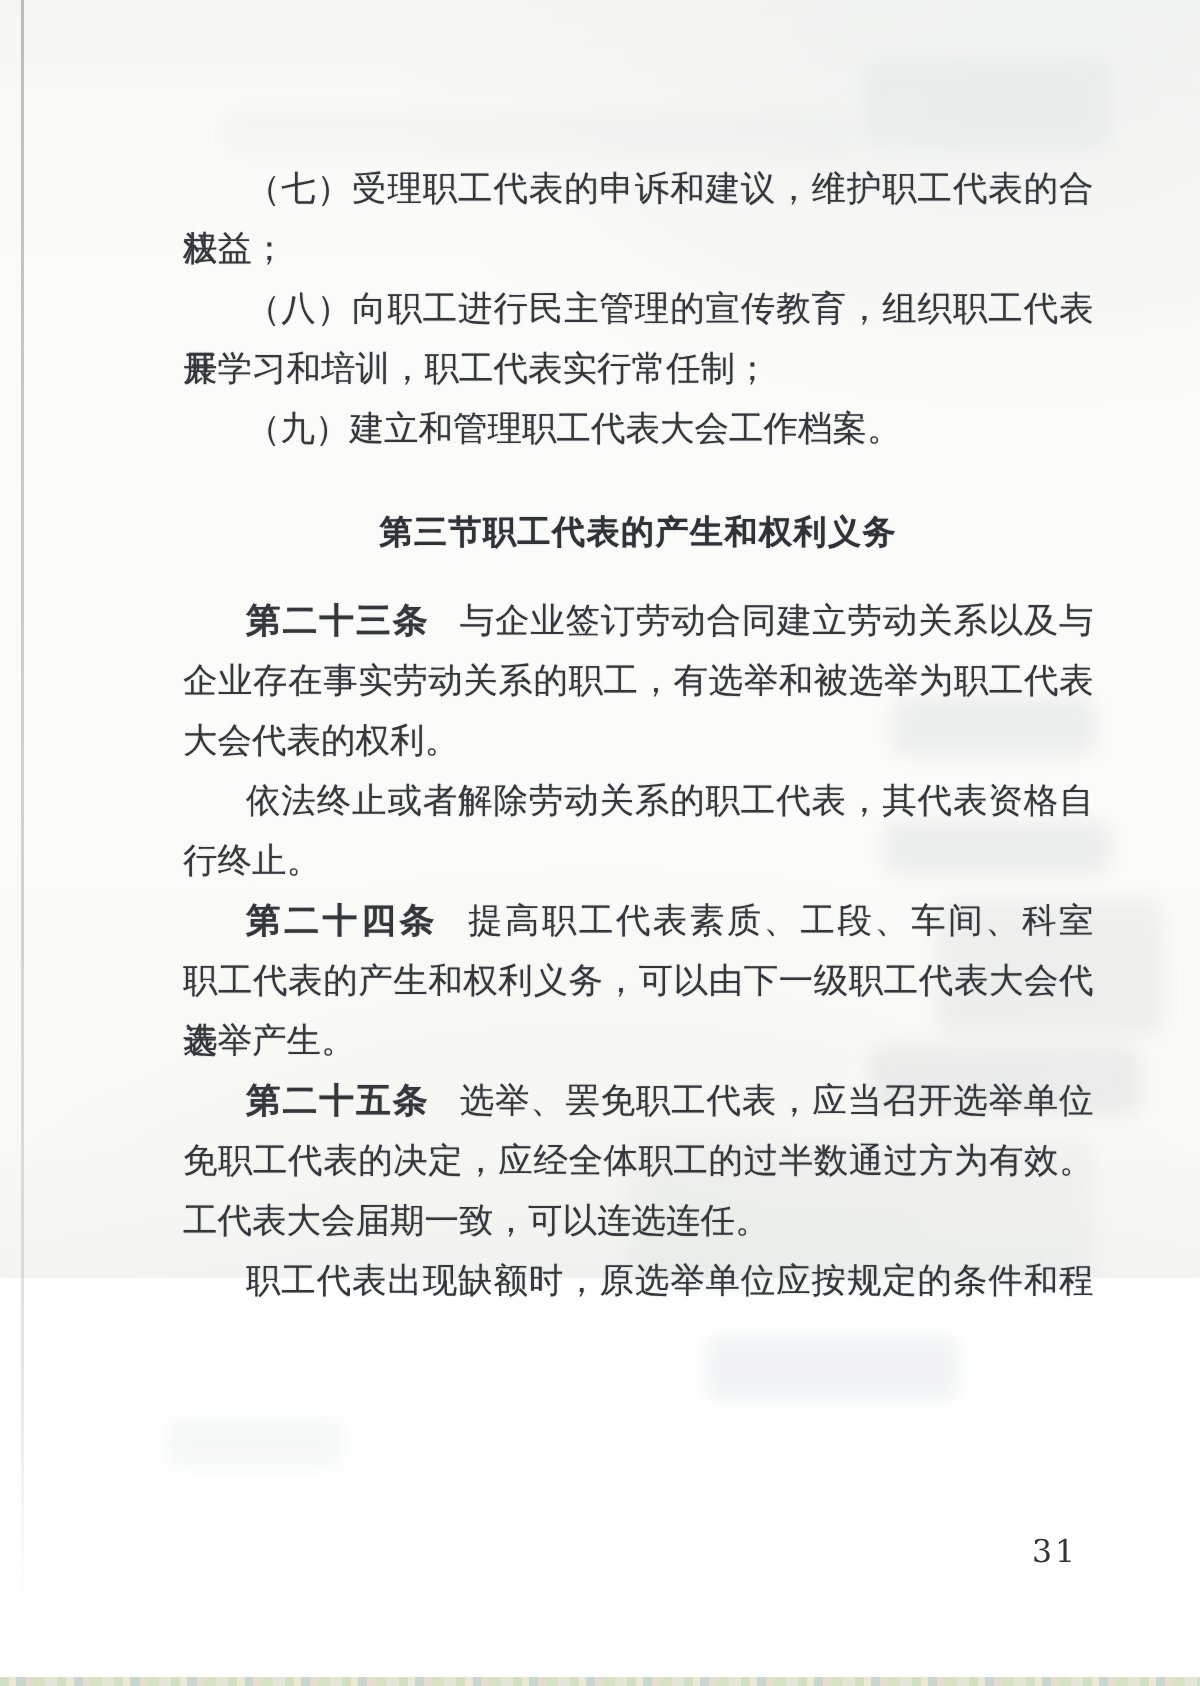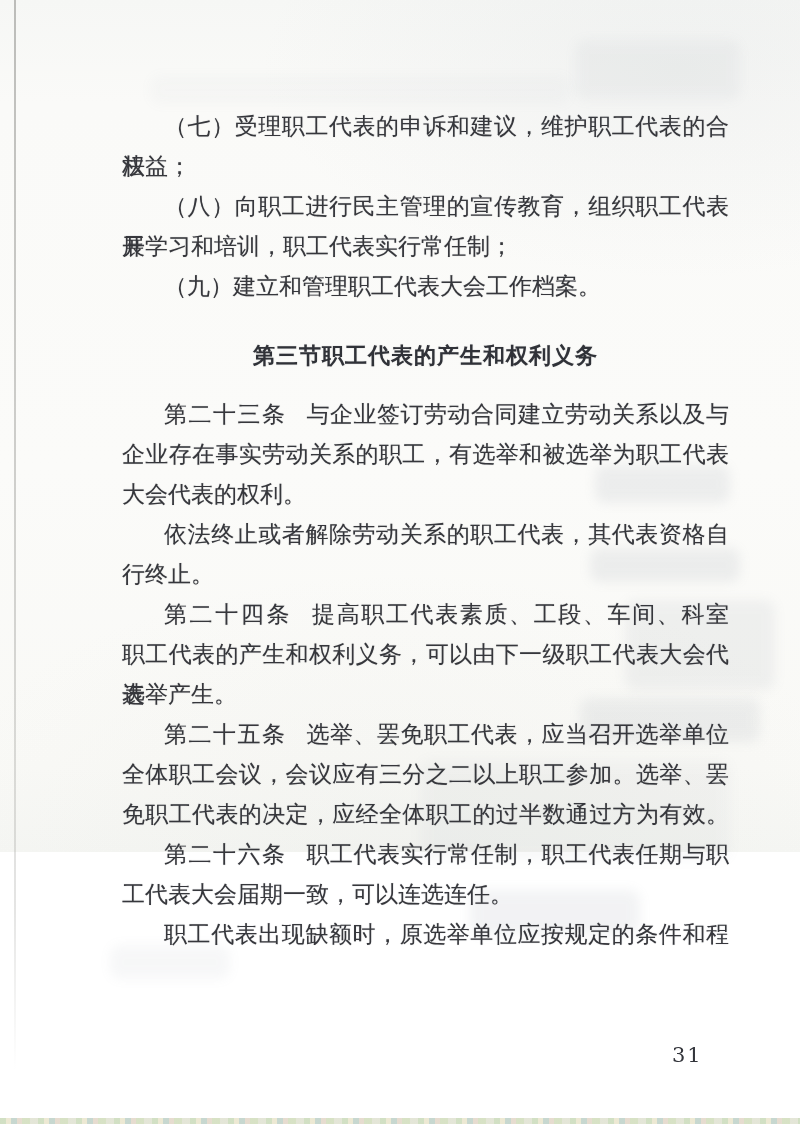--- a/index.html
+++ b/index.html
@@ -38,47 +38,46 @@
   }
   .line.full {
     white-space: normal;
     text-align: justify;
     text-align-last: justify;
   }
   .line.indent {
     text-indent: 42px;
   }
   .lead:not(:empty) {
-    font-weight: 400;
+    font-weight: 700;
     margin-right: 20px;
     letter-spacing: 1px;
     margin-top: 24px;
   }
   .heading {
     height: 40px;
     margin-top: 30px;
     margin-bottom: 18px;
     text-align: center;
     font-weight: 700;
     font-size: 22px;
     letter-spacing: 1px;
     color: #303238;
   }
   .heading .h-lead { }
 
   
   .page-number {
     position: absolute;
-    left: 672px;
+    left: 688px;
     top: 1022px;
     font-family: "DejaVu Serif", serif;
     font-size: 21px;
     letter-spacing: 2px;
     color: #33353b;
-    margin-top: 21px;
   }
 
   
   .edge-line {
     position: absolute;
     left: 14px;
     top: 0;
     width: 2px;
     height: 1070px;
     background: linear-gradient(180deg,
@@ -148,23 +147,21 @@
 
     <div class="line indent full"><span class="lead">第二十三条</span><span>与企业签订劳动合同建立劳动关系以及与</span></div>
     <div class="line full"><span class="lead"></span><span>企业存在事实劳动关系的职工，有选举和被选举为职工代表</span></div>
     <div class="line"><span class="lead"></span><span>大会代表的权利。</span></div>
     <div class="line indent full"><span class="lead"></span><span>依法终止或者解除劳动关系的职工代表，其代表资格自</span></div>
     <div class="line"><span class="lead"></span><span>行终止。</span></div>
     <div class="line indent full"><span class="lead">第二十四条</span><span>提高职工代表素质、工段、车间、科室</span></div>
     <div class="line full"><span class="lead"></span><span>职工代表的产生和权利义务，可以由下一级职工代表大会代表</span></div>
     <div class="line"><span class="lead"></span><span>选举产生。</span></div>
     <div class="line indent full"><span class="lead">第二十五条</span><span>选举、罢免职工代表，应当召开选举单位</span></div>
-    <div class="line full"><span class="lead"></span><span>全体职工会议，会议应有三分之二以上职工参加。选举、罢</span></div>
     <div class="line full"><span class="lead"></span><span>免职工代表的决定，应经全体职工的过半数通过方为有效。</span></div>
-    <div class="line indent full"><span class="lead">第二十六条</span><span>职工代表实行常任制，职工代表任期与职</span></div>
     <div class="line"><span class="lead"></span><span>工代表大会届期一致，可以连选连任。</span></div>
     <div class="line indent full"><span class="lead"></span><span>职工代表出现缺额时，原选举单位应按规定的条件和程</span></div>
 
   </div>
 
   <div class="page-number">31</div>
 
   <div class="noise-strip"></div>
 </div>
 

